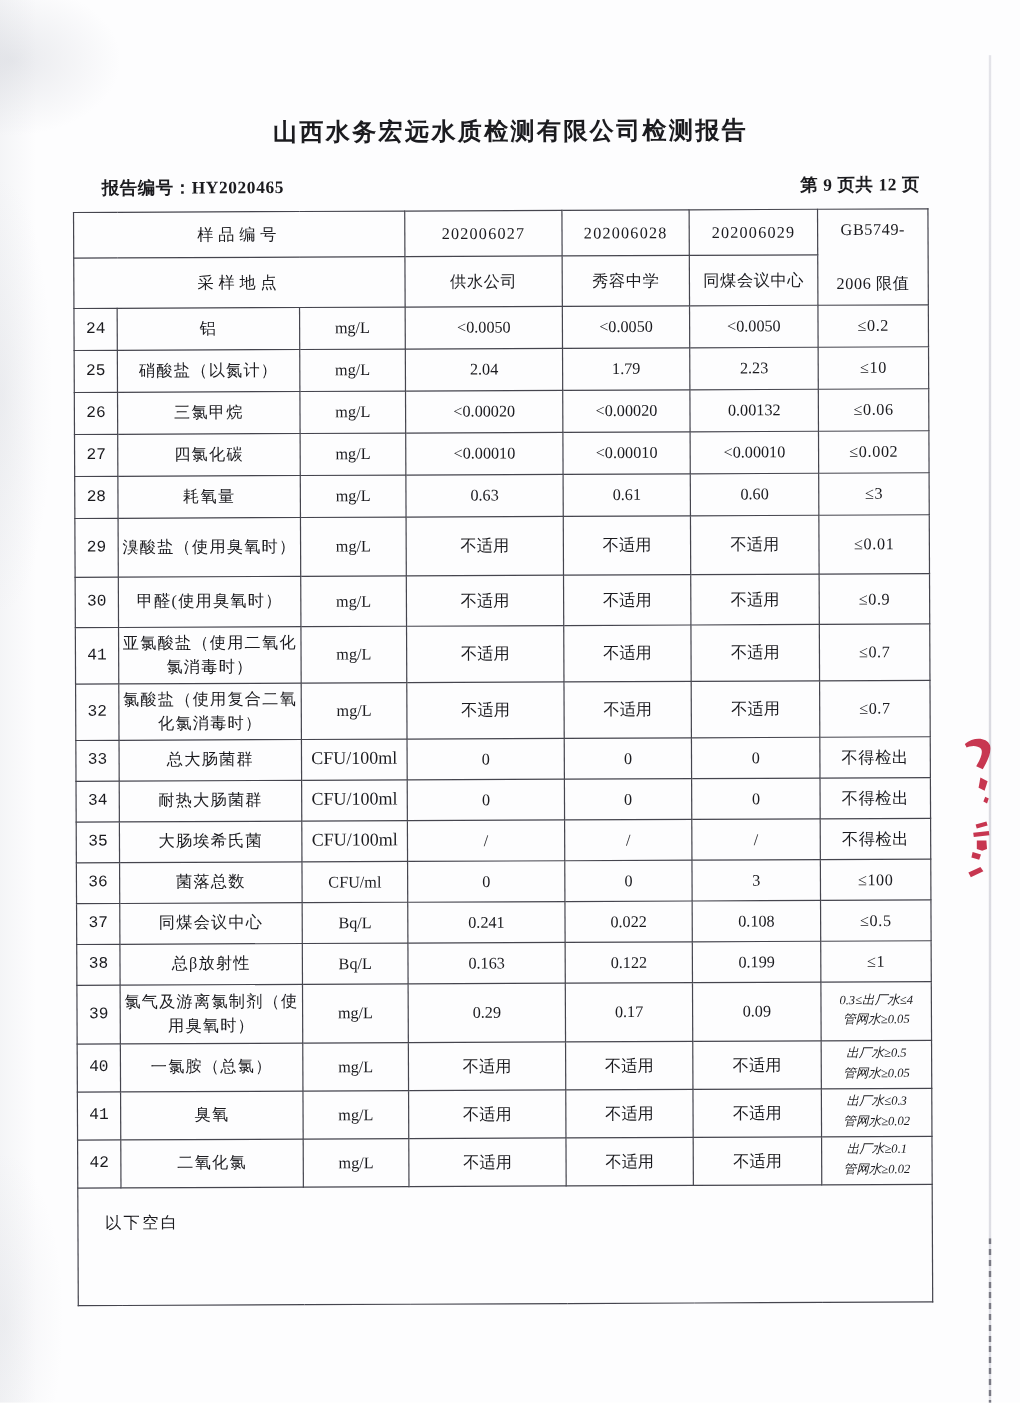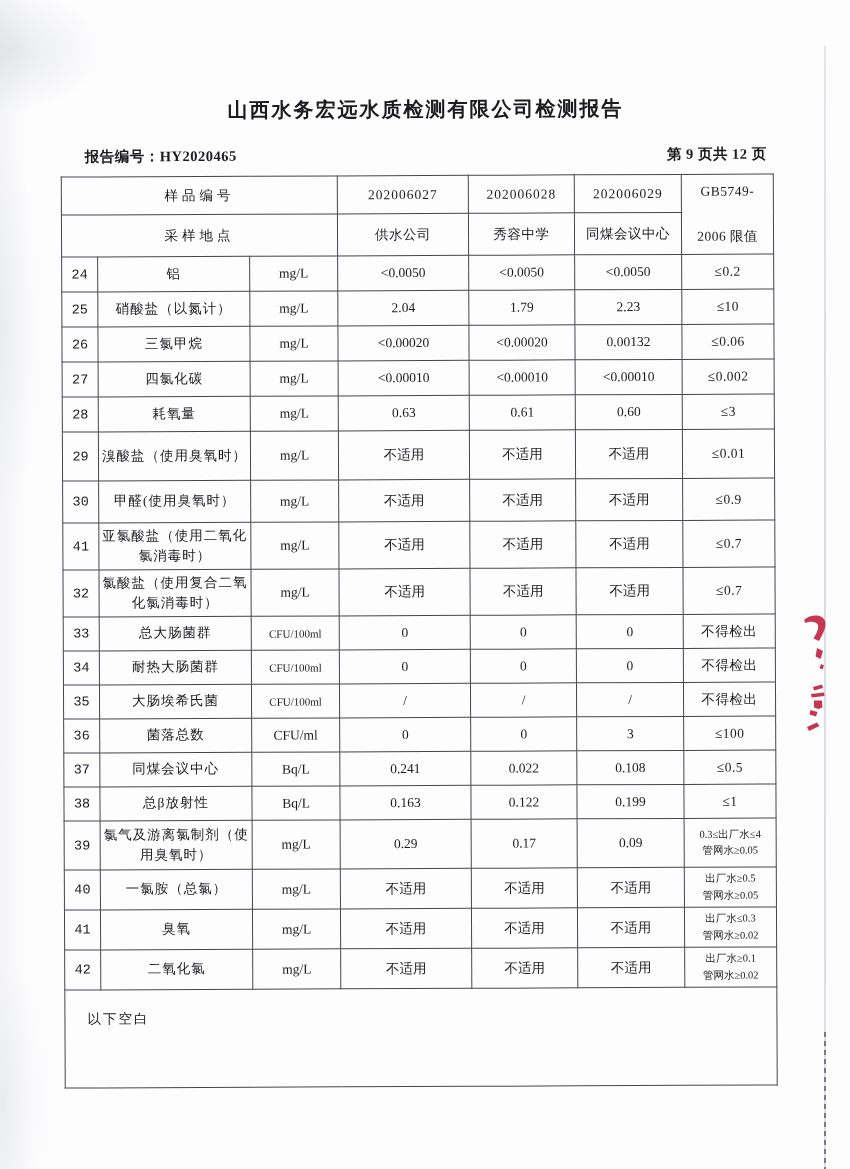--- a/index.html
+++ b/index.html
@@ -43,24 +43,24 @@
   .hdr-limit{padding:0;}
   .hdr-limit .lim-wrap{
     display:flex;flex-direction:column;justify-content:space-around;
     height:100%;min-height:78px;font-size:13.5px;letter-spacing:.5px;gap:12px;
   }
   td.c-no{font-size:13px;font-family:Liberation Mono, monospace;}
   td.c-name{
     text-align:left;padding:2px 5px 2px 7px;letter-spacing:1px;line-height:1.5;
   }
   td.c-unit{font-size:13px;}
-  td.c-unit.u-small{font-size:11px;letter-spacing:0;margin-left:32px;}
+  td.c-unit.u-small{font-size:15px;letter-spacing:0;margin-left:32px;}
   td.c-lim{letter-spacing:.5px;}
   td.c-lim.two-line{font-size:10.5px;line-height:1.55;letter-spacing:0;}
-  td.c-lim.two-line div{white-space:nowrap;}
+  td.c-lim.two-line div{white-space:nowrap;font-style:italic;}
   tfoot td.blank-cell{
     text-align:left;vertical-align:top;padding:20px 0 0 22px;
     font-size:13.5px;letter-spacing:2px;height:77px;
   }
   .paper-edge{
     position:absolute;left:824px;top:46px;width:1.5px;height:1123px;
     background:linear-gradient(180deg,#d6d6de 0%,#c6c6d0 40%,#cfcfd8 100%);
     opacity:.65;
   }
   .paper-edge-dark{

